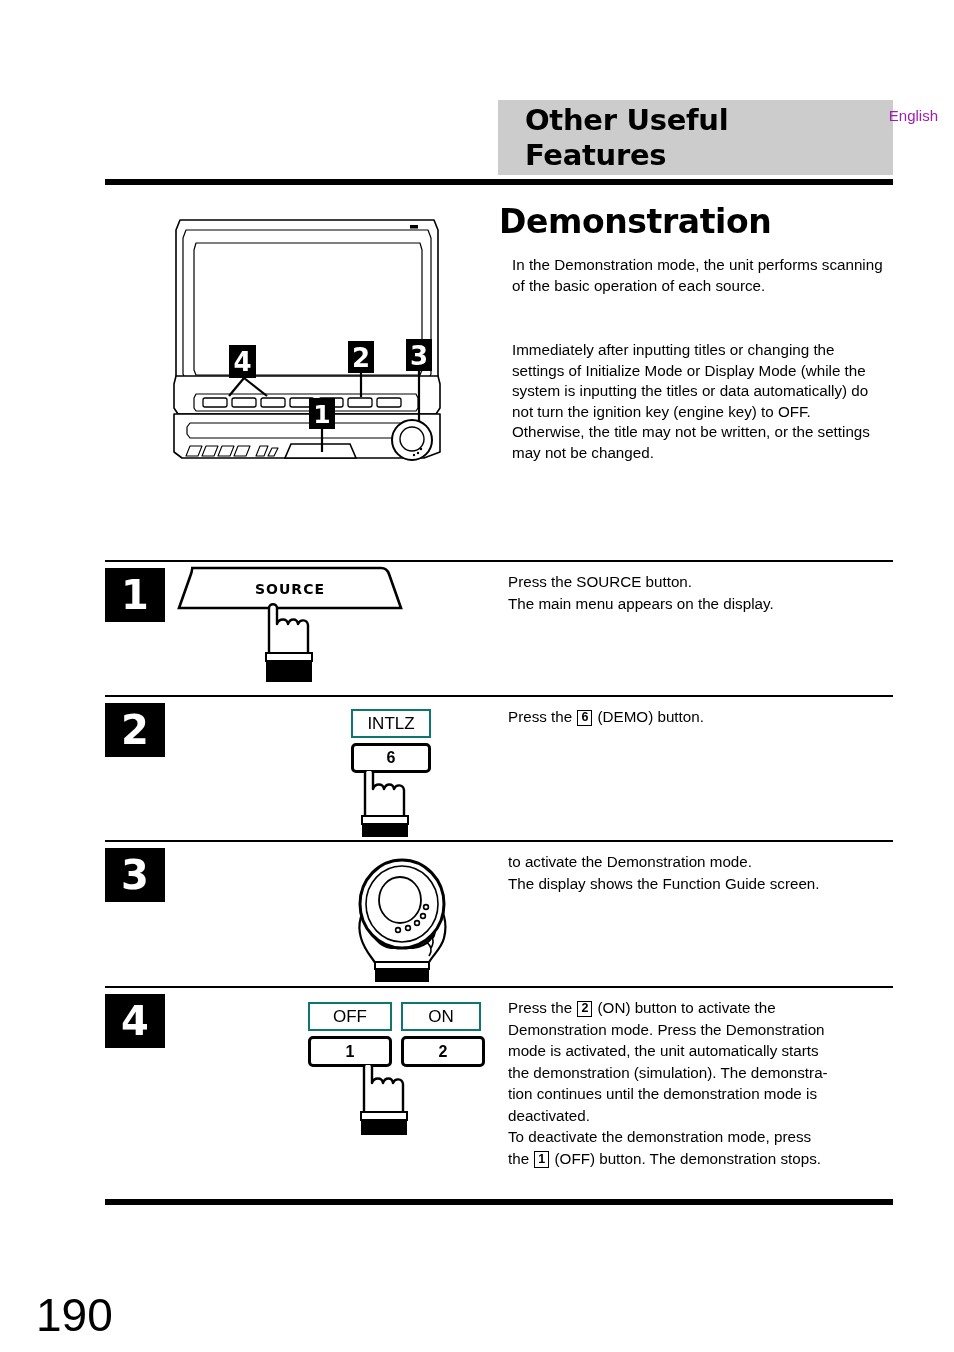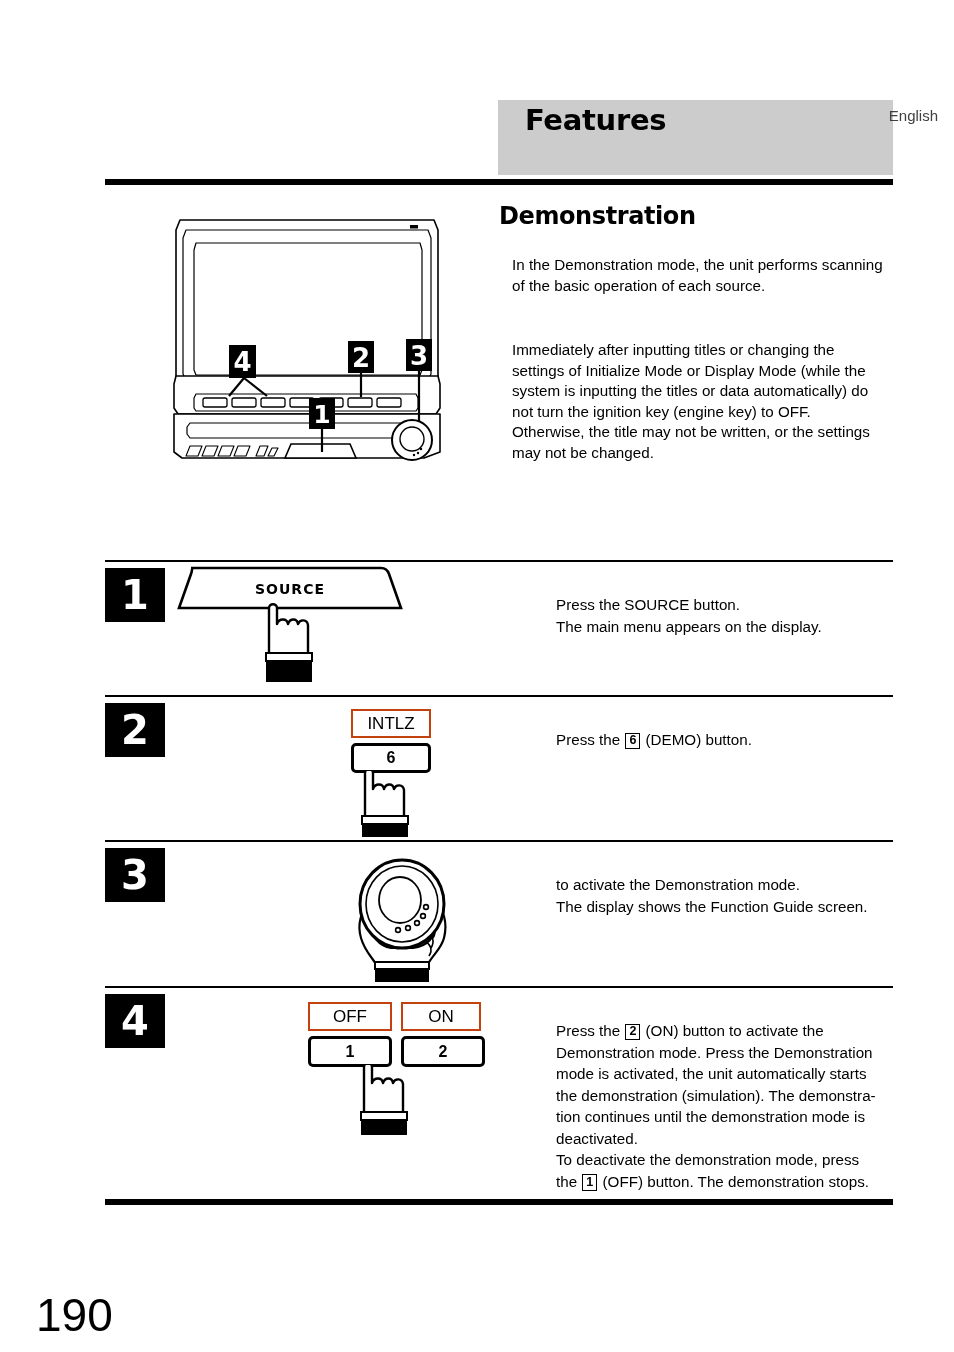--- a/index.html
+++ b/index.html
@@ -35,39 +35,39 @@
     font-size: 29px;
     line-height: 35px;
     letter-spacing: -0.3px;
     color: #000;
   }
   .header-lang {
     position: absolute;
     right: 16px;
     top: 107px;
     font-size: 15px;
-    color: #404040;
+    color: #a21caf;
   }
   .rule-top {
     position: absolute;
     left: 105px;
     top: 179px;
     width: 788px;
     height: 6px;
     background: #000;
   }
 
   
   .section-title {
     position: absolute;
     left: 499px;
     top: 202px;
     font-family: "DejaVu Sans", sans-serif;
     font-weight: bold;
-    font-size: 24px;
+    font-size: 33px;
     letter-spacing: -0.4px;
   }
   .intro-text {
     position: absolute;
     left: 500px;
     top: 243px;
     width: 396px;
     font-size: 15.2px;
     line-height: 20.5px;
   }
@@ -120,23 +120,22 @@
   }
   .step-fig {
     flex: 0 0 340px;
     position: relative;
     height: 100%;
   }
   .step-text {
     flex: 1 1 auto;
     font-size: 15.2px;
     line-height: 21.5px;
-    padding-top: 32px;
+    padding-top: 9px;
     padding-left: 3px;
-    margin-left: 48px;
   }
   .step-text p { margin: 0; }
 
   .row1 { height: 133px; }
   .row2 { height: 143px; }
   .row3 { height: 144px; }
   .row4 { height: 211px; }
 
   
   .keybox {
@@ -149,21 +148,21 @@
     margin: 0 1px;
     position: relative;
     top: -1px;
   }
 
   
   .fig-abs { position: absolute; }
 
   .btn-label {
     position: absolute;
-    border: 2px solid #c2410c;
+    border: 2px solid #0f766e;
     background: #fff;
     font-size: 17px;
     text-align: center;
     box-sizing: border-box;
   }
   .btn-key {
     position: absolute;
     border: 3.5px solid #000;
     border-radius: 5px;
     background: #fff;
@@ -179,20 +178,21 @@
     top: 1288px;
     font-size: 46px;
     letter-spacing: 0px;
   }
 </style>
 </head>
 <body>
 
 <div class="header-band"></div>
 <div class="header-title">
+  <div>Other Useful</div>
   <div>Features</div>
 </div>
 <div class="header-lang">English</div>
 <div class="rule-top"></div>
 
 <div class="device-fig">
   <svg width="270" height="255" viewBox="0 0 270 255">
     <g fill="none" stroke="#000" stroke-width="1.6" stroke-linejoin="round">
 
       <path d="M8 12 L262 12 L266 22 L266 170 L262 178 L8 178 L4 170 L4 22 Z" fill="#fff"></path>

